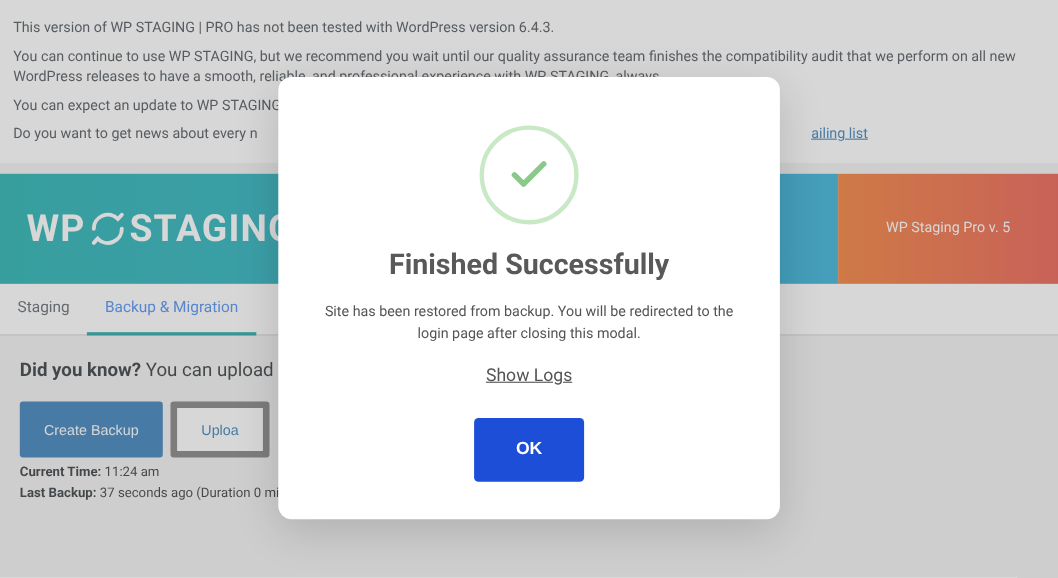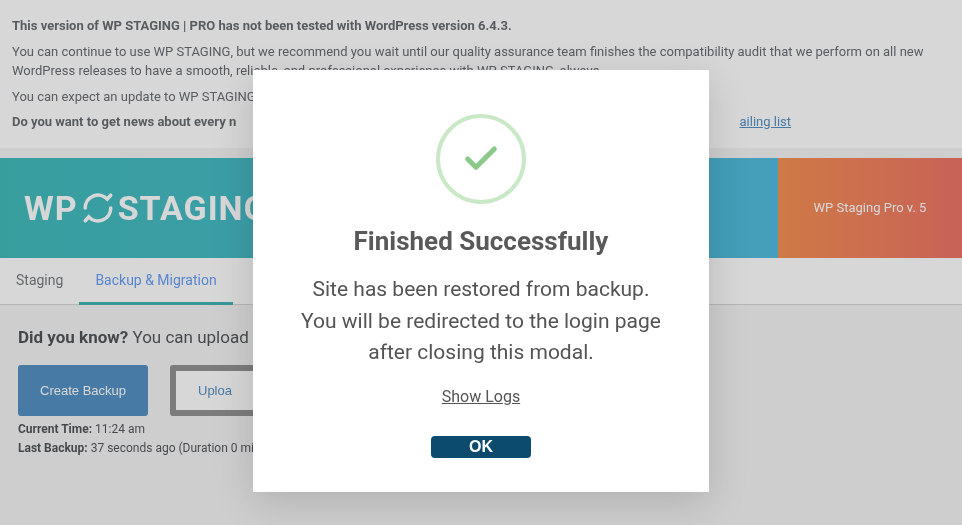--- a/index.html
+++ b/index.html
@@ -12,21 +12,21 @@
       height: 525px;
       overflow: hidden;
       position: relative;
     }
     .notice {
       background: #fff;
       padding: 10px 12px;
       color: #3c434a;
     }
     .notice p { margin: 6px 0; line-height: 1.5; }
-    .notice strong { font-weight: 700; }
+    .notice strong { font-weight: 400; }
     .notice a { color: #2271b1; text-decoration: underline; }
 
     .banner {
       display: flex;
       margin-top: 10px;
     }
     .banner-left {
       flex: 1;
       background: linear-gradient(90deg, #0aa8a7 0%, #1fa8d4 100%);
       display: flex;
@@ -39,21 +39,21 @@
       font-weight: 700;
       letter-spacing: 1px;
       display: flex;
       align-items: center;
     }
     .logo-icon {
       display: inline-flex;
       margin: 0 3px;
     }
     .banner-right {
-      width: 184px;
+      width: 200px;
       background: linear-gradient(90deg, #f37021 0%, #e84c3d 100%);
       color: #fff;
       font-size: 13px;
       padding: 20px 14px;
       display:flex;
       align-items:center;
       justify-content:center;
     }
 
     .tabs {
@@ -76,21 +76,21 @@
     }
 
     .content {
       padding: 22px 18px;
     }
     .hint {
       font-size: 17px;
       color: #1d2327;
     }
     .hint strong { font-weight: 700; }
-    .btn-row { margin-top: 18px; display: flex; gap: 22px; }
+    .btn-row { margin-top: 18px; display: flex; gap: 7px; }
     .btn-primary {
       background: #2271b1;
       color: #fff;
       border: none;
       padding: 12px 22px;
       font-size: 13px;
       border-radius: 3px;
       cursor: pointer;
     }
     .btn-secondary {
@@ -110,21 +110,21 @@
       inset: 0;
       background: rgba(140,140,140,0.35);
       display: flex;
       justify-content: center;
       align-items: flex-start;
       padding-top: 70px;
     }
     .modal {
       width: 456px;
       background: #fff;
-      border-radius: 1px;
+      border-radius: 12px;
       padding: 44px 40px 34px 40px;
       text-align: center;
       box-shadow: 0 10px 40px rgba(0,0,0,0.15);
     }
     .modal-icon {
       width: 90px;
       height: 90px;
       border-radius: 50%;
       border: 4px solid #c9e8c5;
       margin: 0 auto 22px;
@@ -132,38 +132,38 @@
       align-items: center;
       justify-content: center;
     }
     .modal h2 {
       font-size: 26px;
       font-weight: 700;
       color: #595959;
       margin-bottom: 18px;
     }
     .modal p {
-      font-size: 21px;
+      font-size: 13px;
       color: #545454;
       line-height: 1.5;
       margin-bottom: 18px;
     }
     .show-logs {
       color: #545454;
       text-decoration: underline;
       font-size: 16px;
       cursor: pointer;
       display: inline-block;
       margin-bottom: 30px;
     }
     .modal-ok {
-      background: #0c4a6e;
+      background: #1d4ed8;
       color: #fff;
       border: none;
-      padding: 2px 38px;
+      padding: 20px 38px;
       font-size: 16px;
       font-weight: 600;
       border-radius: 4px;
       cursor: pointer;
     }
   </style>
 </head>
 <body>
 
 <div class="notice">

